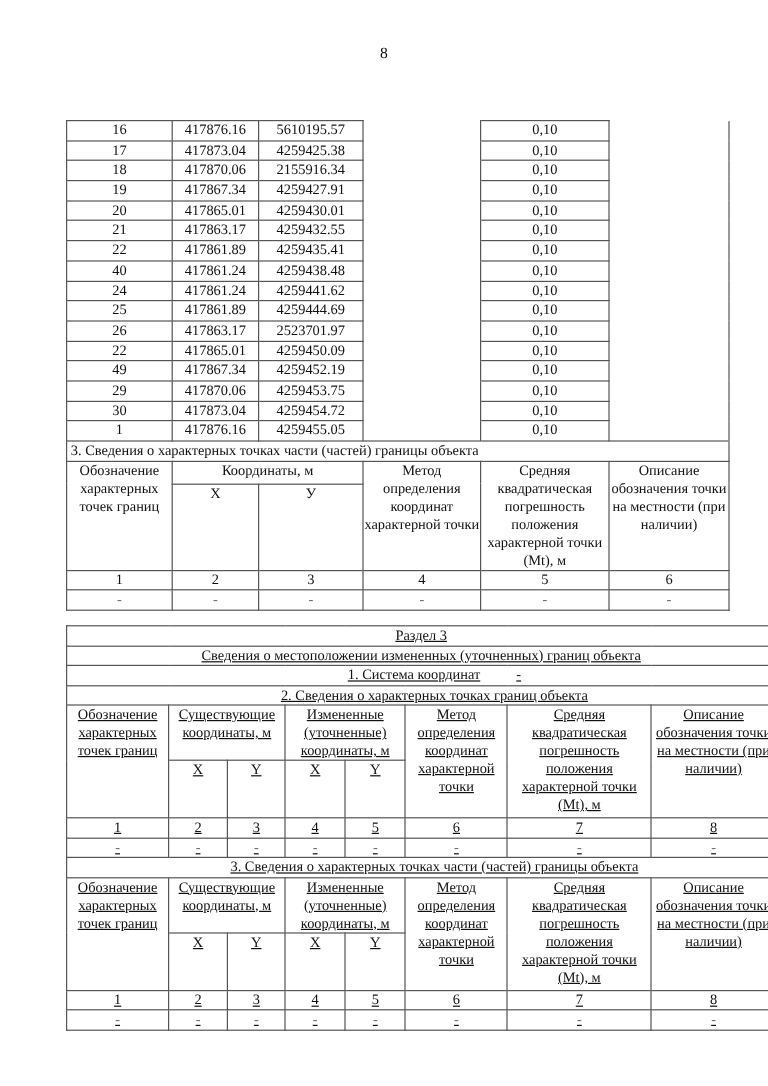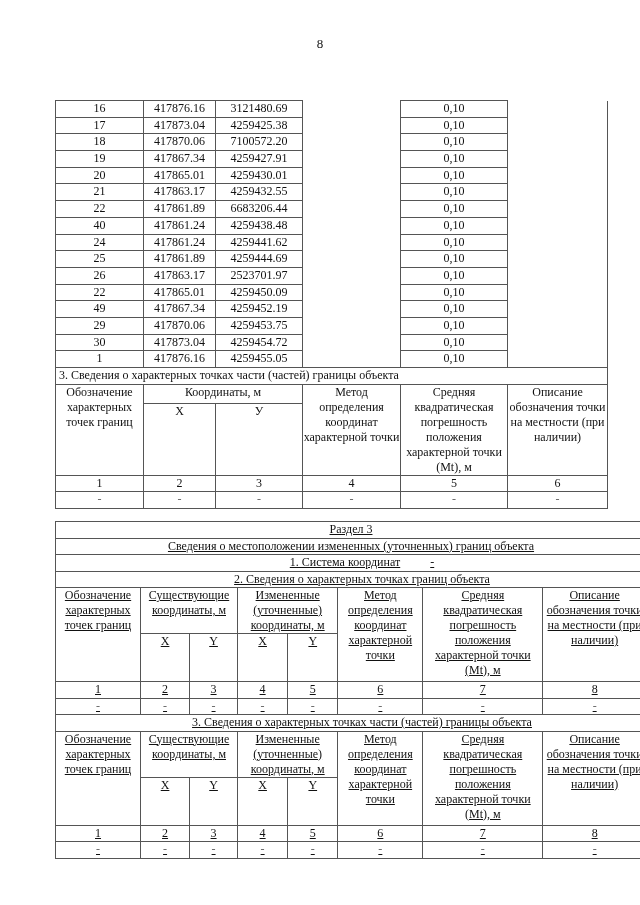--- a/index.html
+++ b/index.html
@@ -27,37 +27,37 @@
       <col style="width:72px">
       <col style="width:87px">
       <col style="width:98px">
       <col style="width:107px">
       <col style="width:100px">
   </colgroup>
   <tbody id="t1body">
       <tr>
         <td>16</td>
   <td>417876.16</td>
-  <td>3121480.69</td>
+  <td>5610195.57</td>
   <td class="blank"></td>
   <td>0,10</td>
   <td class="blank"></td>
       </tr>
       <tr>
         <td>17</td>
   <td>417873.04</td>
   <td>4259425.38</td>
   <td class="blank"></td>
   <td>0,10</td>
   <td class="blank"></td>
       </tr>
       <tr>
         <td>18</td>
   <td>417870.06</td>
-  <td>7100572.20</td>
+  <td>2155916.34</td>
   <td class="blank"></td>
   <td>0,10</td>
   <td class="blank"></td>
       </tr>
       <tr>
         <td>19</td>
   <td>417867.34</td>
   <td>4259427.91</td>
   <td class="blank"></td>
   <td>0,10</td>
@@ -75,21 +75,21 @@
         <td>21</td>
   <td>417863.17</td>
   <td>4259432.55</td>
   <td class="blank"></td>
   <td>0,10</td>
   <td class="blank"></td>
       </tr>
       <tr>
         <td>22</td>
   <td>417861.89</td>
-  <td>6683206.44</td>
+  <td>4259435.41</td>
   <td class="blank"></td>
   <td>0,10</td>
   <td class="blank"></td>
       </tr>
       <tr>
         <td>40</td>
   <td>417861.24</td>
   <td>4259438.48</td>
   <td class="blank"></td>
   <td>0,10</td>

